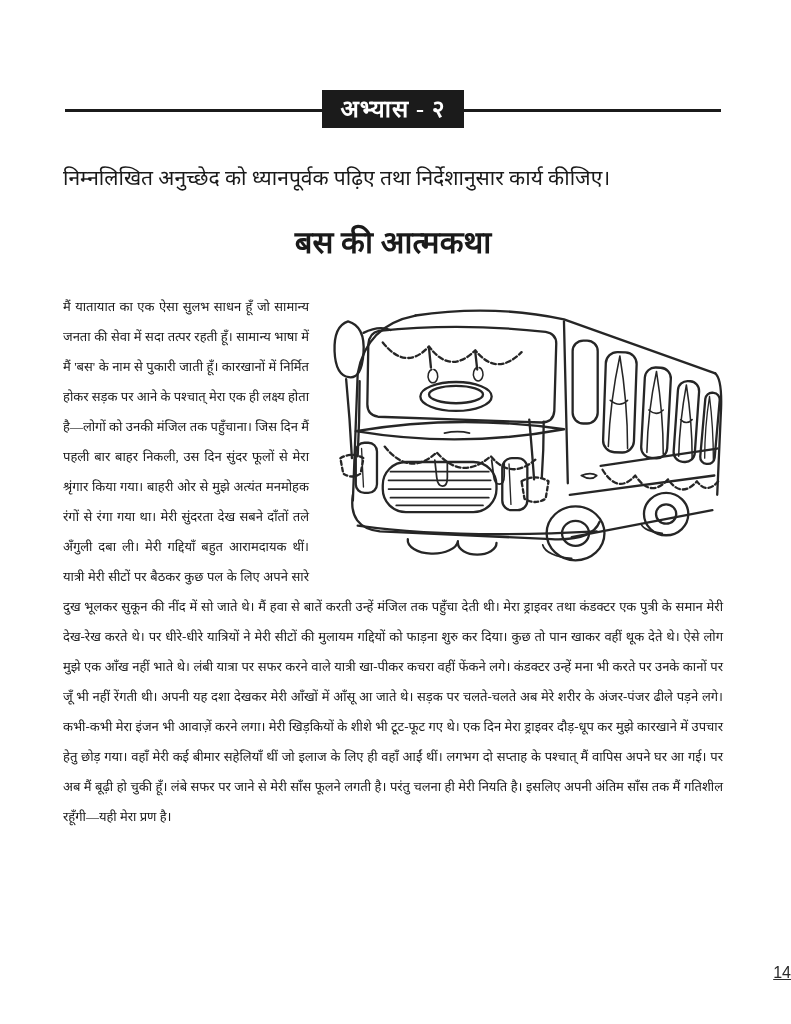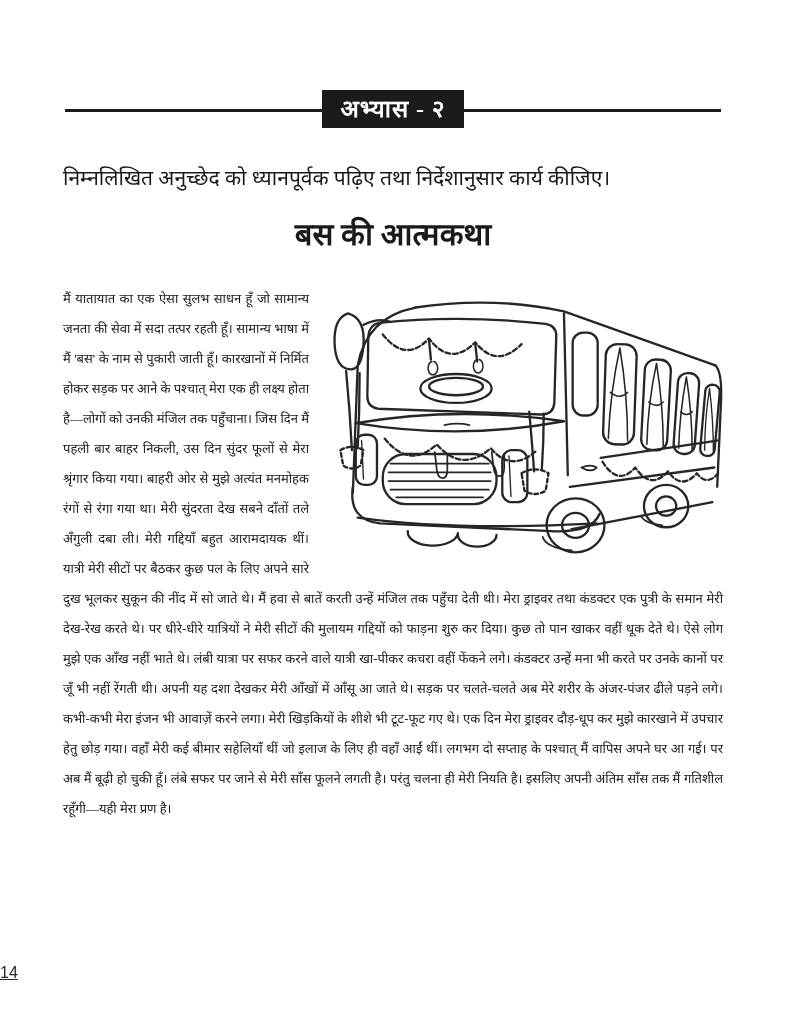--- a/index.html
+++ b/index.html
@@ -43,21 +43,21 @@
   }
   
   .instruction {
     margin-top: 34px;
     font-size: 21px;
     font-weight: normal;
     line-height: 28px;
   }
   
   .chapter-title {
-    margin-top: 24px;
+    margin-top: 32px;
     text-align: center;
     font-size: 31px;
     font-weight: bold;
     line-height: 38px;
   }
   
   .body-text {
     margin-top: 30px;
     font-size: 13px;
     line-height: 30px;
@@ -68,21 +68,21 @@
     width: 400px;
     height: 284px;
     margin: 2px 0 8px 14px;
   }
   .bus-figure svg { width: 100%; height: 100%; display: block; }
   
   .page-number {
     position: absolute;
     bottom: 42px;
     left: 0; right: 0;
-    text-align: left;
+    text-align: right;
     font-size: 16px;
     font-family: "Liberation Sans", sans-serif;
     color: #2a2a2a;
     text-decoration: underline;
   }
 </style>
 </head>
 <body>
 
 <div class="page">

